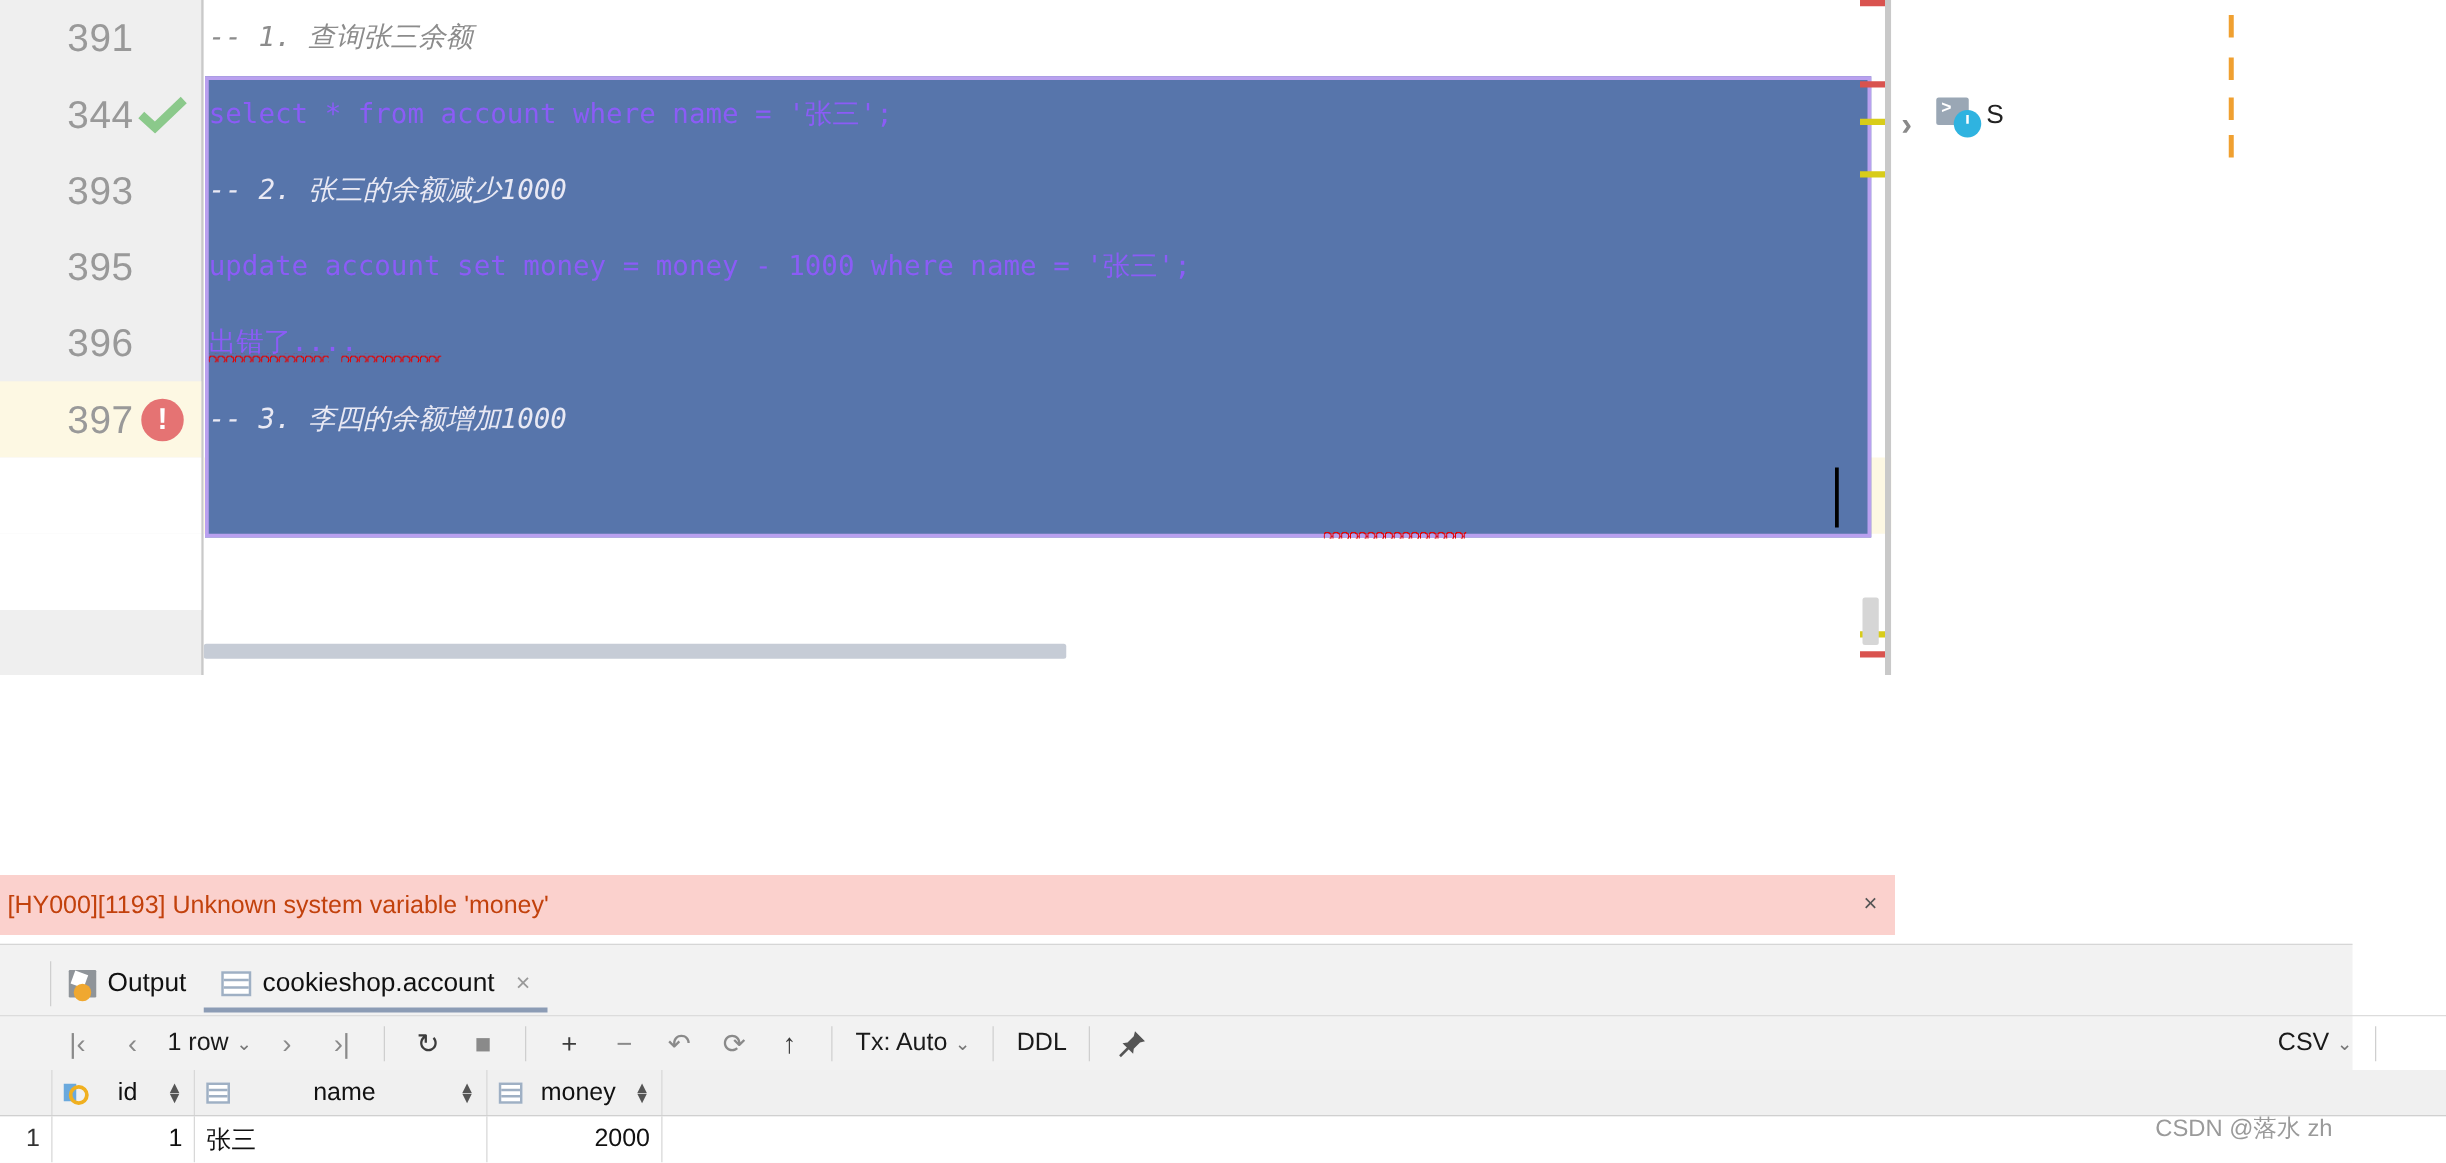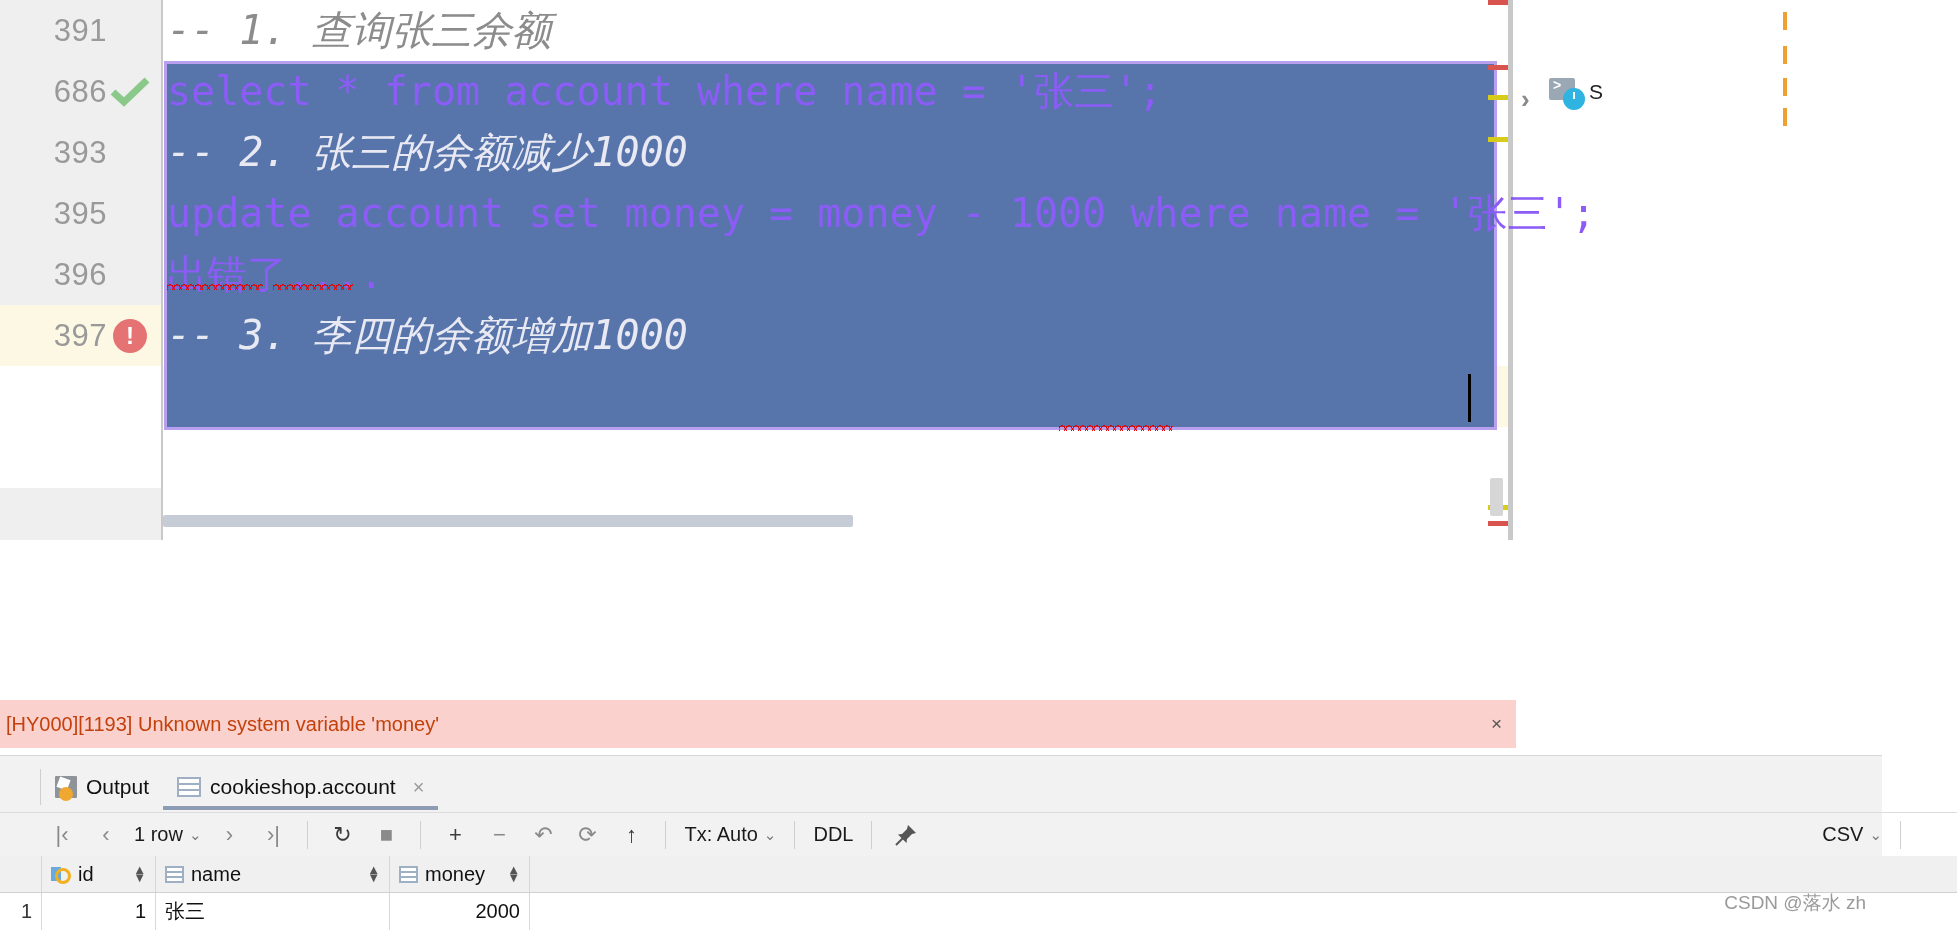--- a/index.html
+++ b/index.html
@@ -58,21 +58,21 @@
     position: relative;
     flex: 1 1 auto;
     background: #ffffff;
     overflow: hidden;
   }
   .code-line {
     height: 61px;
     line-height: 61px;
     white-space: pre;
     font-family: "DejaVu Sans Mono", monospace;
-    font-size: 40px;
+    font-size: 22px;
     padding-left: 4px;
     position: relative;
     border-radius: 25px;
   }
   .code-line.comment {
     color: #8c8c8c;
     font-style: italic;
   }
   .sel-block {
     position: absolute;
@@ -286,21 +286,21 @@
     display: flex; align-items: center;
     font-size: 20px; color: #111111;
     padding: 0 9px;
     font-family: "Liberation Sans", sans-serif;
   }
   .rt-cell.rownum { width: 42px; flex: 0 0 42px; justify-content: flex-end; color: #333333; }
   .rt-cell.c-id { width: 114px; flex: 0 0 114px; }
   .rt-cell.c-name { width: 234px; flex: 0 0 234px; }
   .rt-cell.c-money { width: 140px; flex: 0 0 140px; }
   .rt-head .rt-cell { justify-content: flex-start; gap: 7px; }
-  .rt-head .rt-cell .hdr-label { flex: 1 1 auto; }
+  .rt-head .rt-cell .hdr-label { flex: 1 1 auto; text-align: center; }
   .sorter { color: #555555; font-size: 13px; line-height: 8px; }
   .col-icon-key {
     width: 20px; height: 18px; position: relative; flex: 0 0 20px;
   }
   .col-icon-key::before {
     content: ""; position: absolute; left: 0; top: 2px;
     width: 10px; height: 14px; background: #6aa9dd;
   }
   .col-icon-key::after {
     content: ""; position: absolute; right: 0; top: 3px;
@@ -331,21 +331,21 @@
 <div id="app">
 
   <div class="editor-area">
 
     <div class="gutter">
       <div class="gutter-row">
         <span class="gutter-num">391</span>
         <span class="gutter-icon"></span>
       </div>
       <div class="gutter-row">
-        <span class="gutter-num">686</span>
+        <span class="gutter-num">344</span>
         <span class="gutter-icon">
           <svg class="check-mark" width="40" height="30" viewBox="0 0 40 30">
             <path d="M3 15 L14 25 L37 3" stroke="#8bc98b" stroke-width="7" fill="none" stroke-linecap="butt" stroke-linejoin="miter"></path>
           </svg>
         </span>
       </div>
       <div class="gutter-row">
         <span class="gutter-num">393</span>
         <span class="gutter-icon"></span>
       </div>

